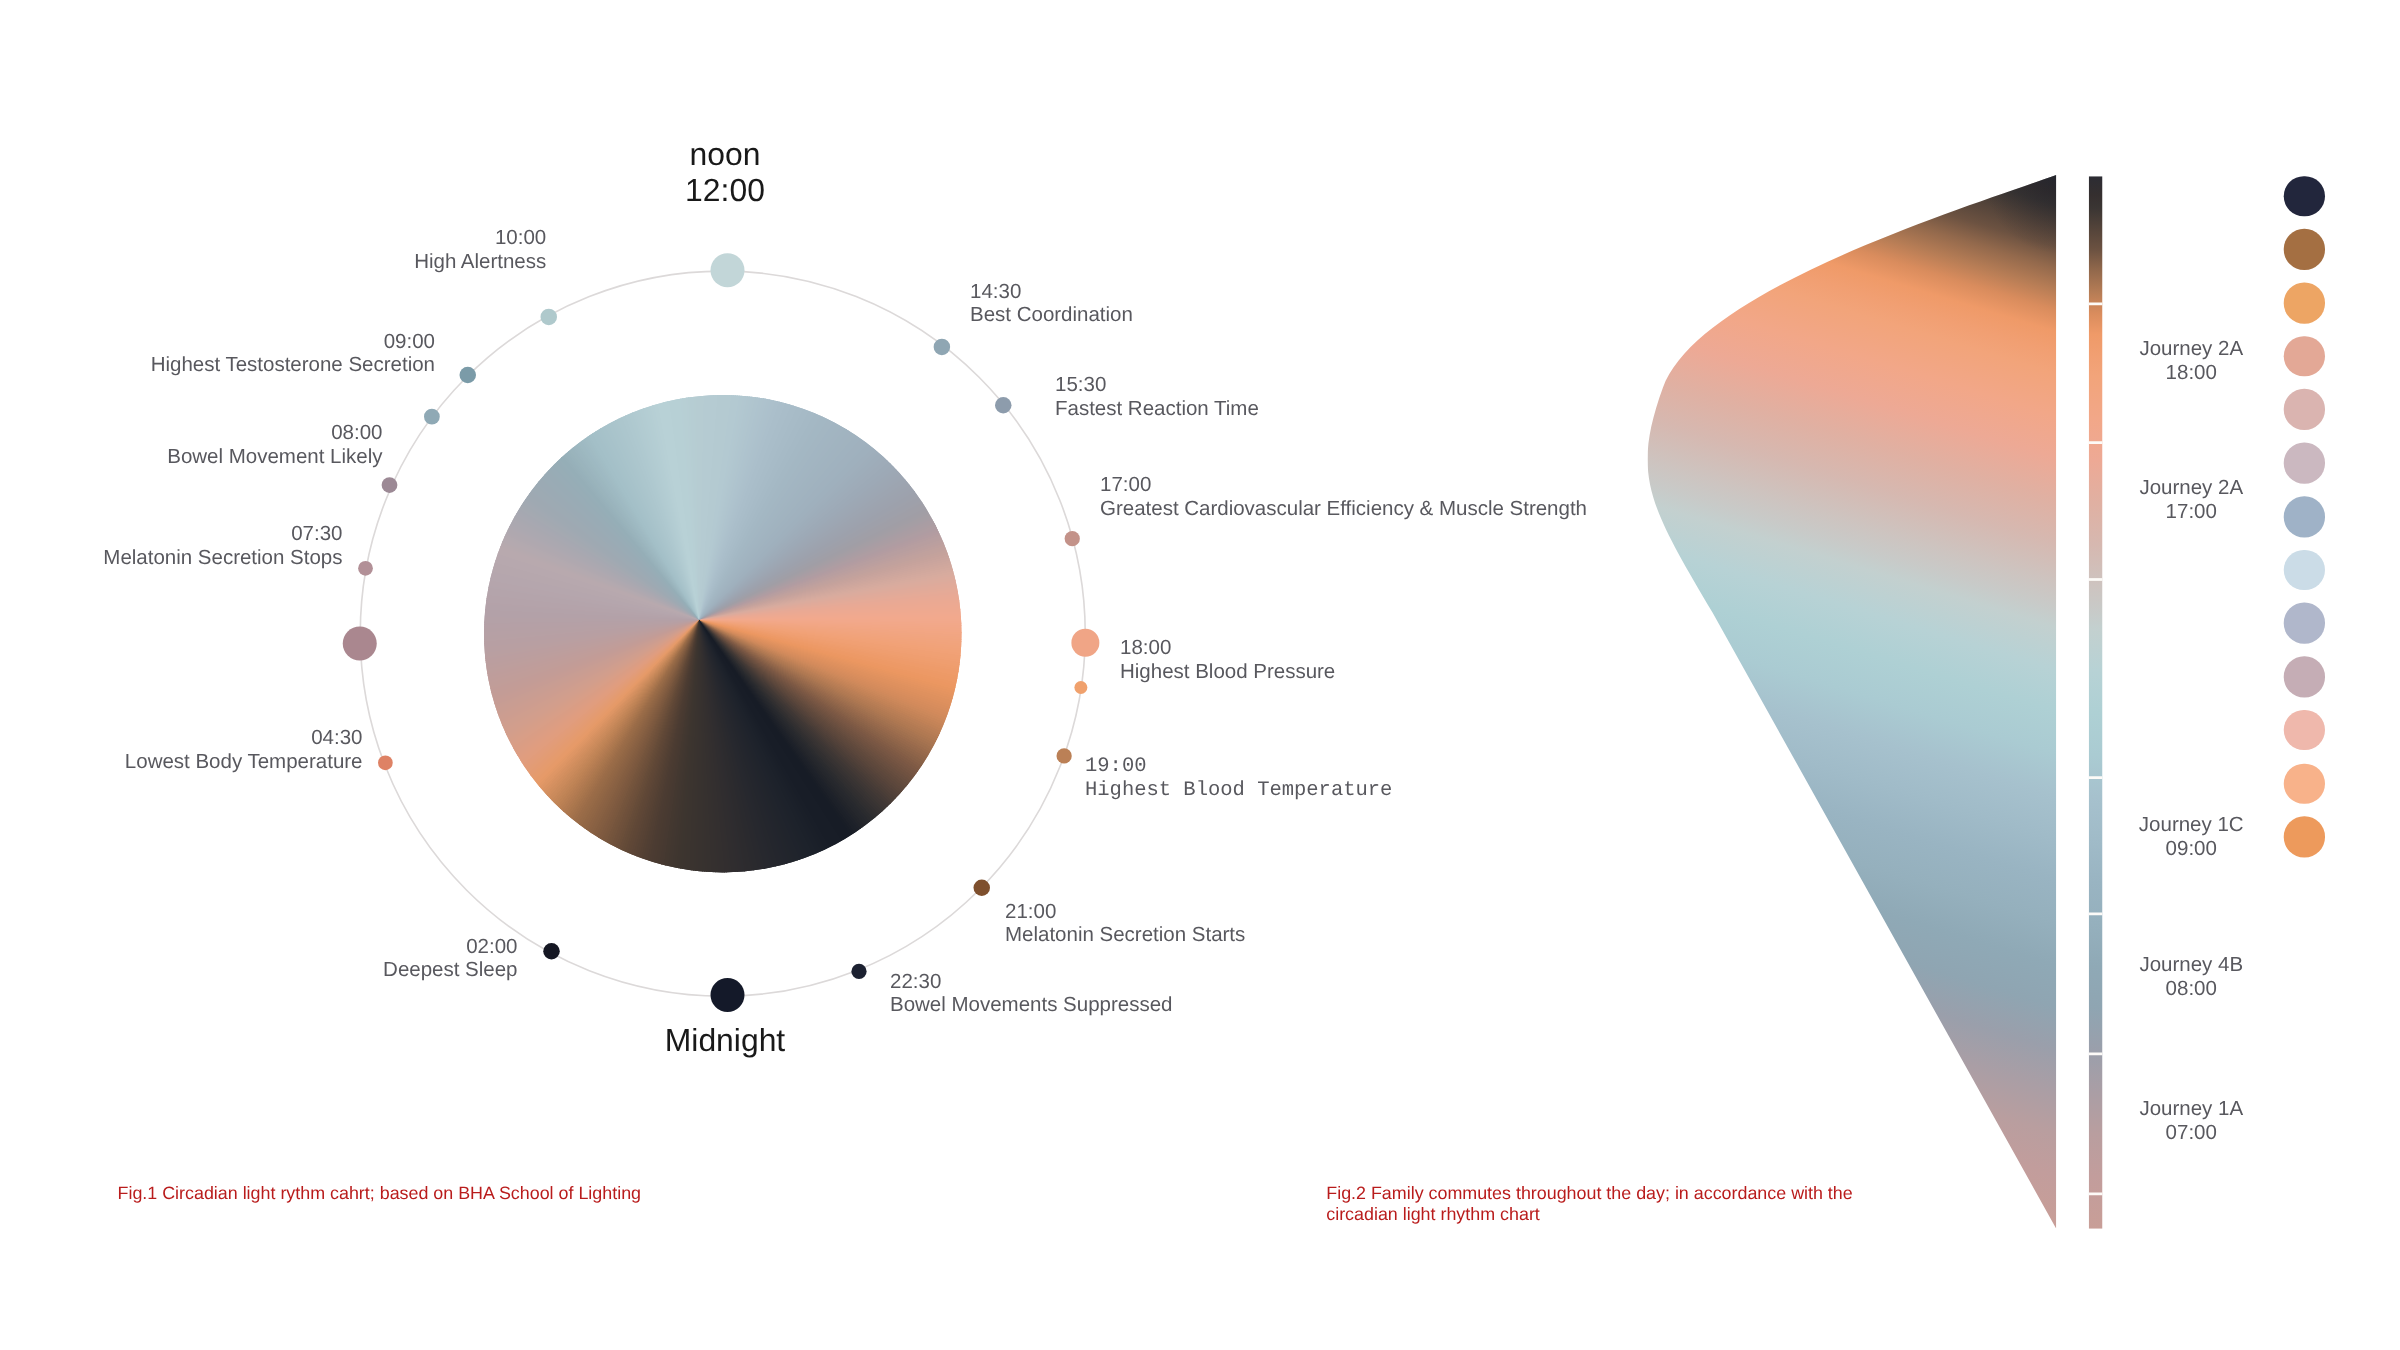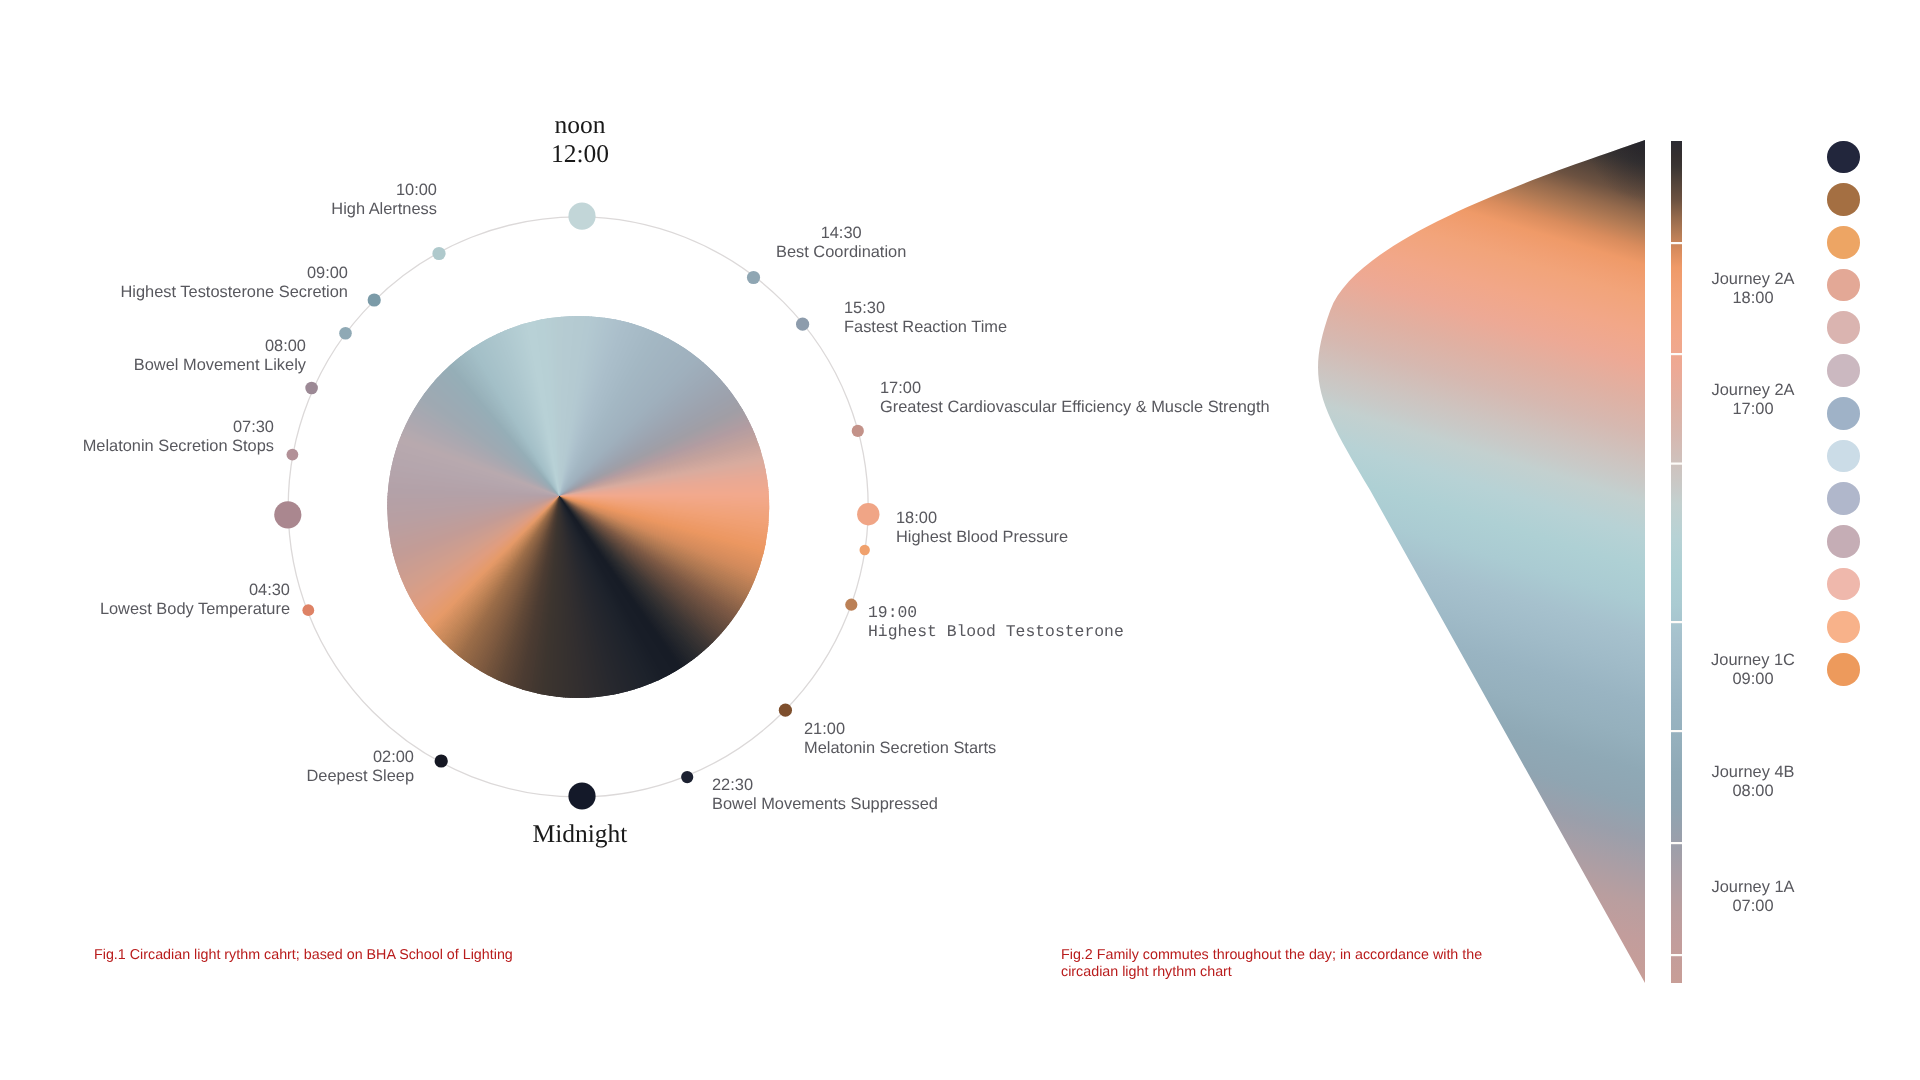--- a/index.html
+++ b/index.html
@@ -9,21 +9,21 @@
        -webkit-font-smoothing:antialiased;text-rendering:geometricPrecision;}
   #page{position:relative;width:1920px;height:1080px;background:#fff;overflow:hidden;}
 
   
   #fig1{position:absolute;left:0;top:0;width:1160px;height:1080px;}
   .evt{position:absolute;white-space:nowrap;font-size:16.4px;line-height:18.6px;color:#58585e;}
   .evt .l1{display:block;}
   .evt .l2{display:block;}
   .evt.right{text-align:left;}
   .evt.left{text-align:right;}
-  .evt.center{text-align:center;font-size:25.5px;line-height:29px;color:#191919;font-family:Liberation Serif, serif;}
+  .evt.center{text-align:center;font-size:25.5px;line-height:29px;color:#191919;}
 
   
   #fig2{position:absolute;left:0;top:0;width:1920px;height:1080px;}
   .jlabel{position:absolute;white-space:nowrap;text-align:center;
           font-size:16.4px;line-height:18.8px;color:#58585e;}
   .jlabel span{display:block;}
   .swatch{position:absolute;border-radius:50%;}
 
   
   .cap{position:absolute;font-size:14.3px;line-height:16.5px;color:#b91c1c;}
@@ -785,39 +785,39 @@
       </svg>
     <div id="clock-labels">
         <div class="evt left" style="left: -163px; width: 600px; top: 181px;">
           <span class="l1">10:00</span>
           <span class="l2">High Alertness</span>
         </div>
         <div class="evt center" style="left: 280px; width: 600px; top: 110px;">
           <span class="l1">noon</span>
           <span class="l2">12:00</span>
         </div>
-        <div class="evt right" style="left: 776px; top: 224px; text-align: center;">
+        <div class="evt right" style="left: 776px; top: 224px;">
           <span class="l1">14:30</span>
           <span class="l2">Best Coordination</span>
         </div>
         <div class="evt right" style="left: 844px; top: 299px;">
           <span class="l1">15:30</span>
           <span class="l2">Fastest Reaction Time</span>
         </div>
         <div class="evt right" style="left: 880px; top: 379px;">
           <span class="l1">17:00</span>
           <span class="l2">Greatest Cardiovascular Efficiency &amp; Muscle Strength</span>
         </div>
         <div class="evt right" style="left: 896px; top: 509px;">
           <span class="l1">18:00</span>
           <span class="l2">Highest Blood Pressure</span>
         </div>
         <div class="evt right" style="left: 868px; top: 604px; font-family: Liberation Mono, monospace;">
           <span class="l1">19:00</span>
-          <span class="l2">Highest Blood Testosterone</span>
+          <span class="l2">Highest Blood Temperature</span>
         </div>
         <div class="evt right" style="left: 804px; top: 720px;">
           <span class="l1">21:00</span>
           <span class="l2">Melatonin Secretion Starts</span>
         </div>
         <div class="evt right" style="left: 712px; top: 776px;">
           <span class="l1">22:30</span>
           <span class="l2">Bowel Movements Suppressed</span>
         </div>
         <div class="evt center" style="left: 280px; width: 600px; top: 819px;">

